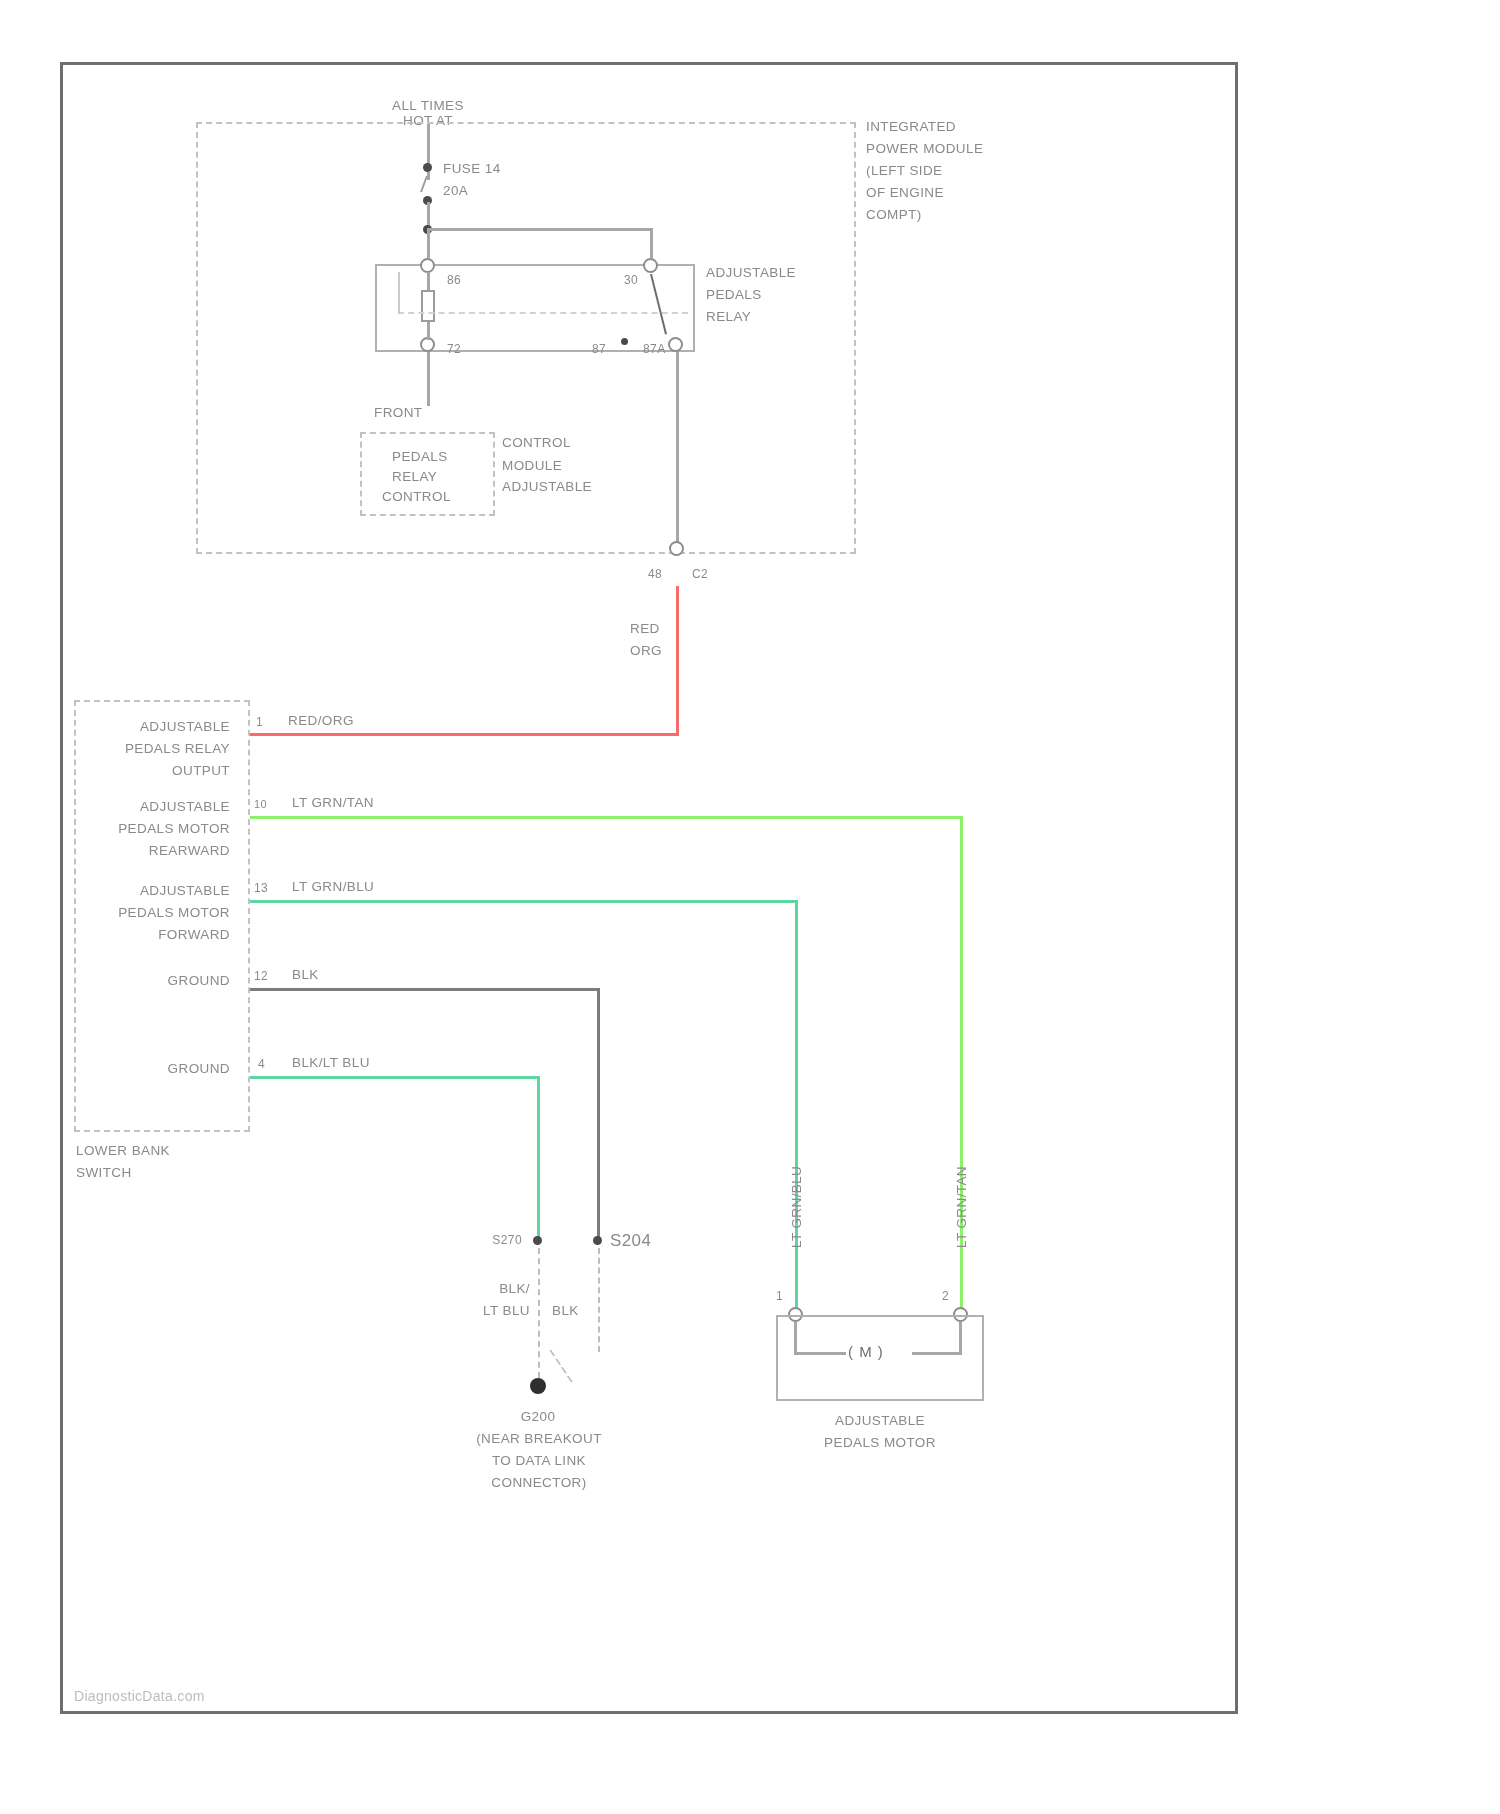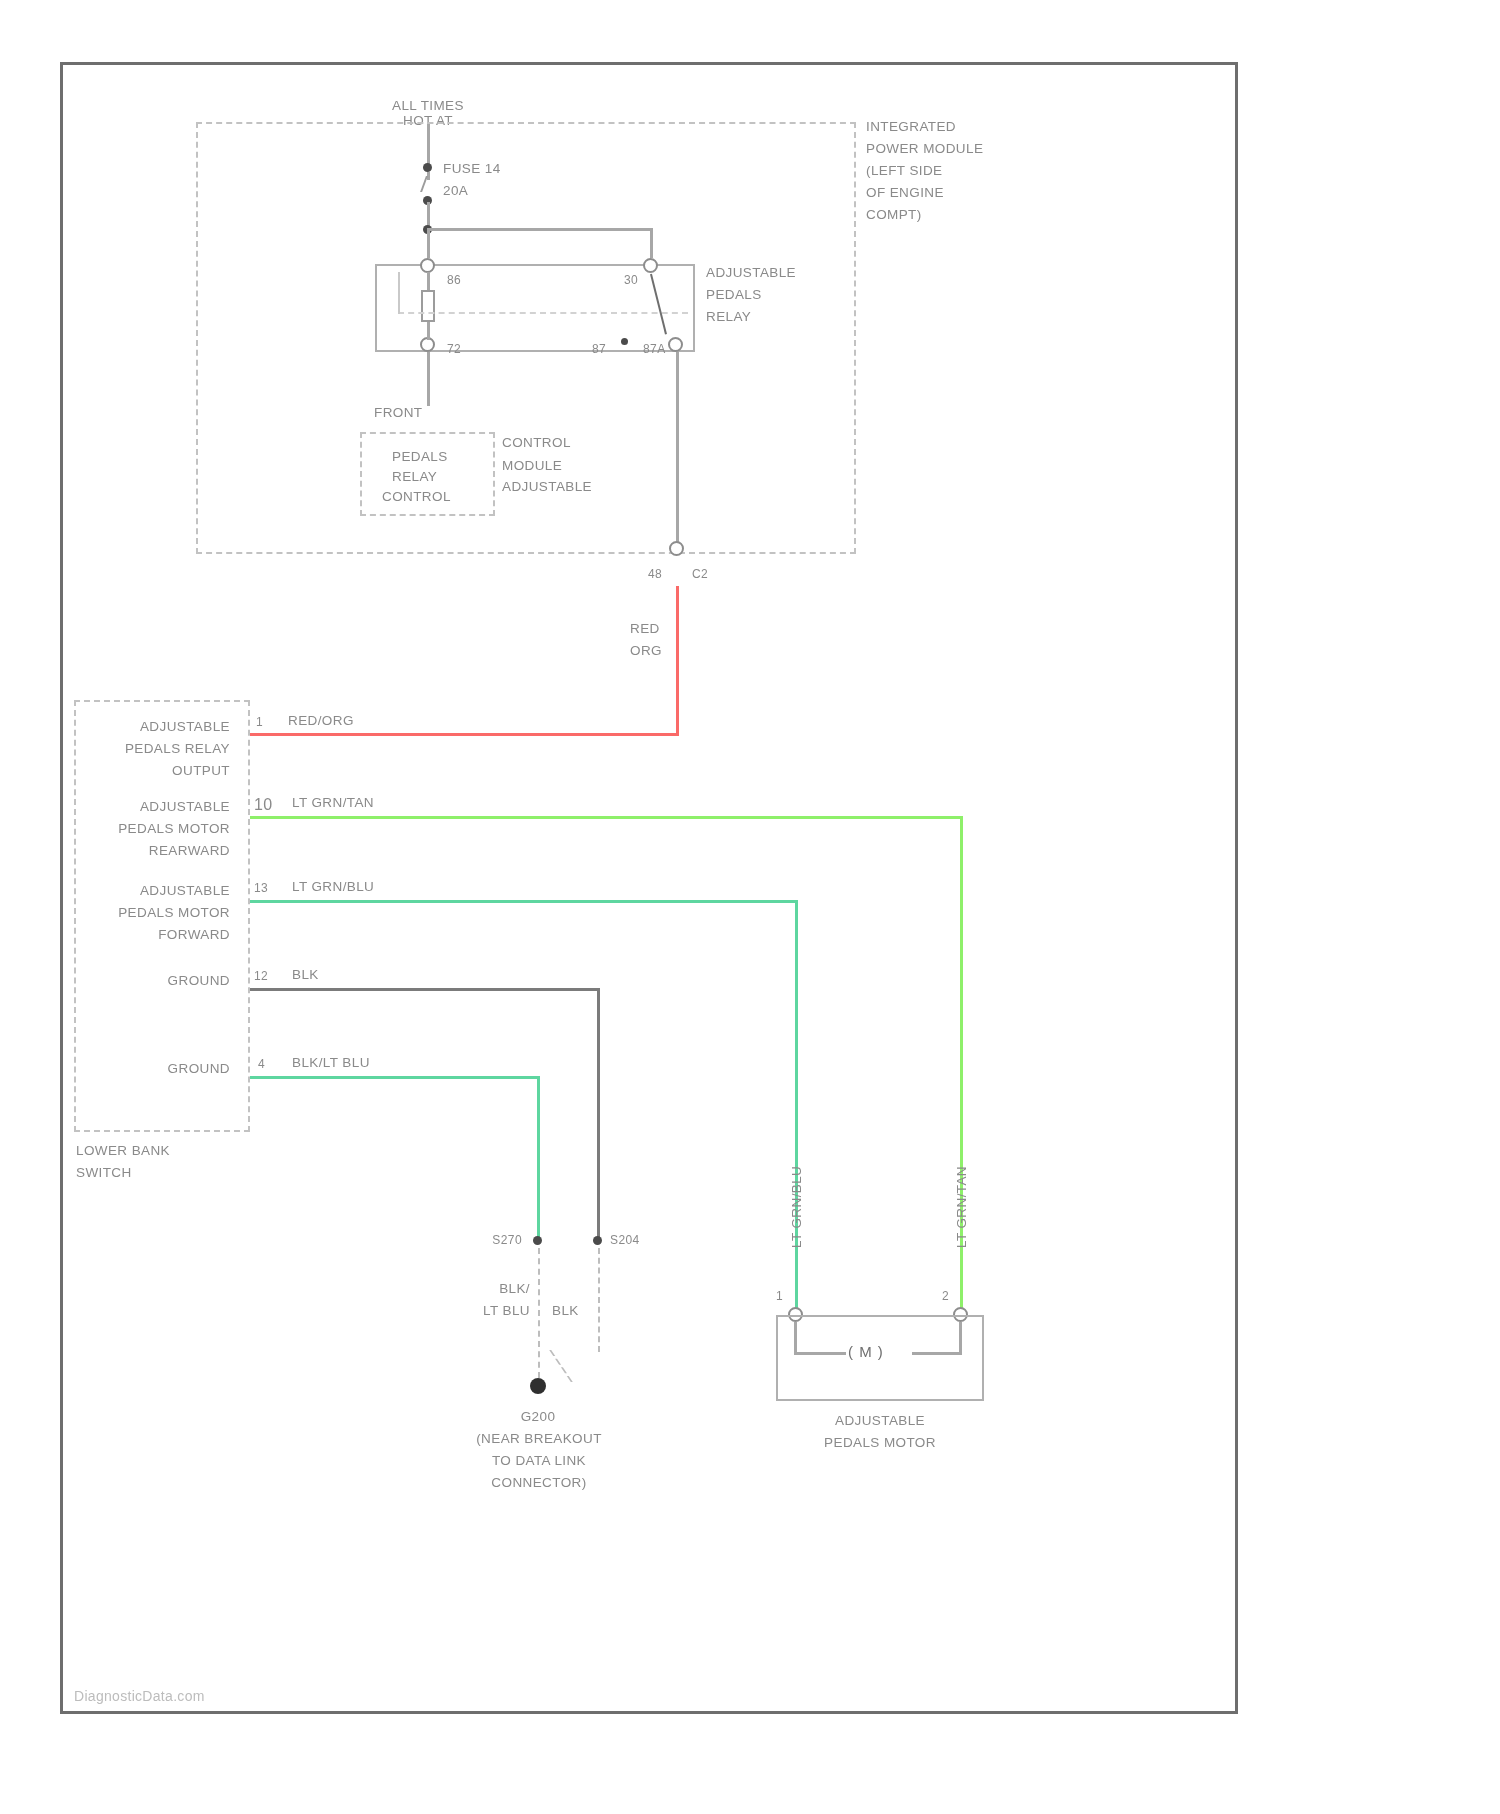--- a/index.html
+++ b/index.html
@@ -213,21 +213,21 @@
   <div class="lbl rt" style="left:100px;top:718px;width:130px;">ADJUSTABLE</div>
   <div class="lbl rt" style="left:100px;top:740px;width:130px;">PEDALS RELAY</div>
   <div class="lbl rt" style="left:100px;top:762px;width:130px;">OUTPUT</div>
   <div class="lbl" style="left:256px;top:714px;font-size:12px;">1</div>
   <div class="lbl" style="left:288px;top:712px;text-align:center;">RED/ORG</div>
   <div class="w h red" style="left:250px;top:733px;width:429px;"></div>
 
   <div class="lbl rt" style="left:100px;top:798px;width:130px;">ADJUSTABLE</div>
   <div class="lbl rt" style="left:100px;top:820px;width:130px;">PEDALS MOTOR</div>
   <div class="lbl rt" style="left:100px;top:842px;width:130px;">REARWARD</div>
-  <div class="lbl" style="left:254px;top:796px;font-size:16px;">10</div>
+  <div class="lbl" style="left:254px;top:796px;font-size:11px;">10</div>
   <div class="lbl" style="left:292px;top:794px;">LT GRN/TAN</div>
   <div class="w h ltgrn" style="left:250px;top:816px;width:713px;"></div>
   <div class="w v ltgrn" style="left:960px;top:816px;height:498px;"></div>
 
   <div class="lbl rt" style="left:100px;top:882px;width:130px;">ADJUSTABLE</div>
   <div class="lbl rt" style="left:100px;top:904px;width:130px;">PEDALS MOTOR</div>
   <div class="lbl rt" style="left:100px;top:926px;width:130px;">FORWARD</div>
   <div class="lbl" style="left:254px;top:880px;font-size:12px;">13</div>
   <div class="lbl" style="left:292px;top:878px;">LT GRN/BLU</div>
   <div class="w h grnblu" style="left:250px;top:900px;width:548px;"></div>
@@ -244,21 +244,21 @@
   <div class="lbl" style="left:292px;top:1054px;">BLK/LT BLU</div>
   <div class="w h blkblu" style="left:250px;top:1076px;width:290px;"></div>
   <div class="w v blkblu" style="left:537px;top:1076px;height:162px;"></div>
 
   <div class="lbl" style="left:76px;top:1142px;">LOWER BANK</div>
   <div class="lbl" style="left:76px;top:1164px;">SWITCH</div>
 
   <div class="dot" style="left:533px;top:1236px;"></div>
   <div class="dot" style="left:593px;top:1236px;"></div>
   <div class="lbl rt" style="left:462px;top:1232px;width:60px;font-size:12px;">S270</div>
-  <div class="lbl" style="left:610px;top:1232px;font-size:12px;">S204</div>
+  <div class="lbl" style="left:610px;top:1232px;font-size:17px;">S204</div>
 
   <div class="dash left" style="left:538px;top:1248px;width:0;height:130px;border-left:2px dashed #bdbdbd;"></div>
   <div class="dash left" style="left:598px;top:1248px;width:0;height:104px;border-left:2px dashed #bdbdbd;"></div>
   <div style="position:absolute;left:560px;top:1350px;width:40px;height:32px;border-left:2px dashed #bdbdbd;transform:skewX(34deg);"></div>
 
   <div class="lbl rt" style="left:470px;top:1280px;width:60px;">BLK/</div>
   <div class="lbl rt" style="left:452px;top:1302px;width:78px;">LT BLU</div>
   <div class="lbl" style="left:552px;top:1302px;">BLK</div>
 
   <div class="gnd" style="left:530px;top:1378px;"></div>

